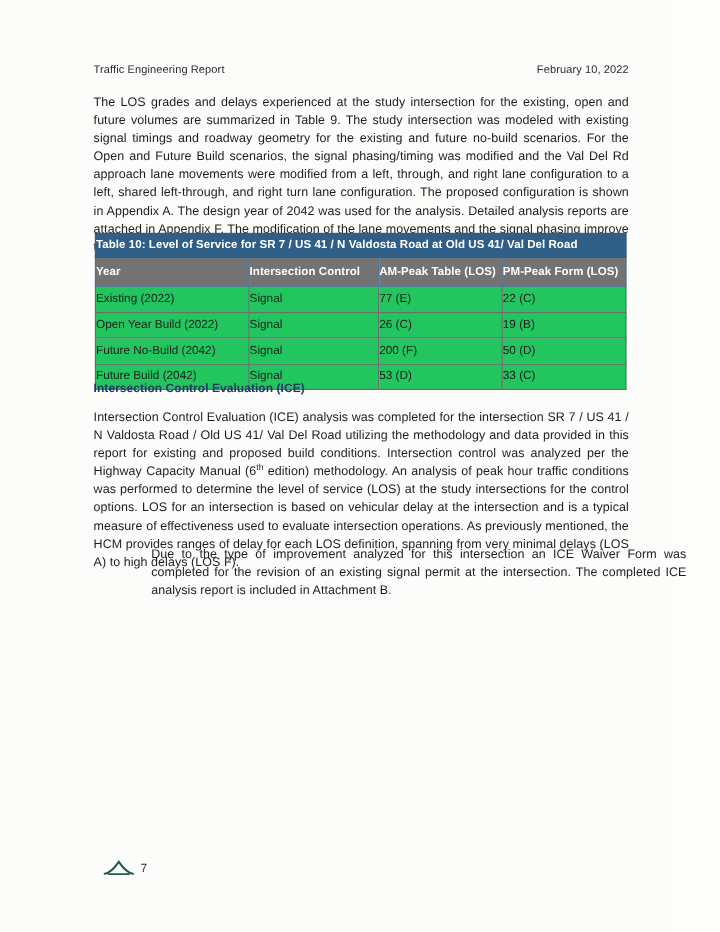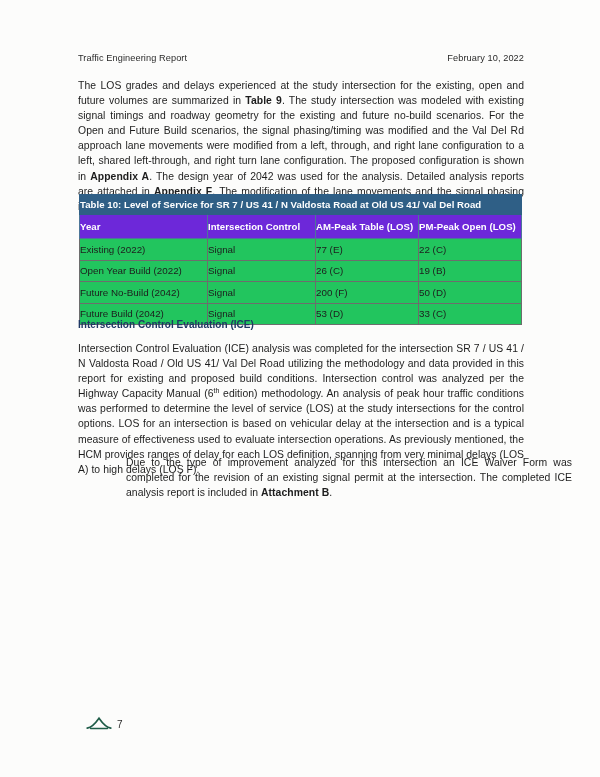--- a/index.html
+++ b/index.html
@@ -45,21 +45,21 @@
     font-size: 10.4px;
     line-height: 15.1px;
     color: #1d1d1d;
     text-align: justify;
     letter-spacing: 0.005em;
   }
   .p1 { top: 78px; }
   .p-ice-1 { top: 341px; }
   .p-ice-2 { top: 455px; margin-left: 48px; }
 
-  b, .bold { font-weight: bold; }
+  b, .bold { font-weight: normal; }
   sup { font-size: 0.68em; vertical-align: super; line-height: 0; }
 
   
   .section-heading {
     position: absolute;
     left: 78px;
     top: 319px;
     width: 446px;
     font-size: 10px;
     font-weight: bold;
@@ -90,21 +90,21 @@
   .tbl-title {
     background: #2f5f86;
     color: #ffffff;
     font-weight: bold;
     font-size: 9.6px;
     height: 19px;
     letter-spacing: 0.005em;
     border: 1px solid #2f5f86 !important;
   }
   .col-head {
-    background: #6d28d9;
+    background: #737373;
     color: #ffffff;
     font-weight: bold;
     font-size: 9.6px;
     height: 23px;
     letter-spacing: 0.005em;
     border-color: #4d7699 !important;
   }
   .los tbody td {
     background: #22c55e;
     height: 20.5px;
@@ -159,21 +159,21 @@
           <col class="c-pm">
       </colgroup>
       <thead>
         <tr>
           <th class="tbl-title" colspan="4">Table 10: Level of Service for SR 7 / US 41 / N Valdosta Road at Old US 41/ Val Del Road</th>
         </tr>
         <tr>
           <th class="col-head">Year</th>
           <th class="col-head">Intersection Control</th>
           <th class="col-head">AM-Peak Table (LOS)</th>
-          <th class="col-head">PM-Peak Open (LOS)</th>
+          <th class="col-head">PM-Peak Form (LOS)</th>
         </tr>
       </thead>
       <tbody>
         <tr>
           <td>Existing (2022)</td>
           <td>Signal</td>
           <td>77 (E)</td>
           <td>22 (C)</td>
         </tr>
         <tr>

